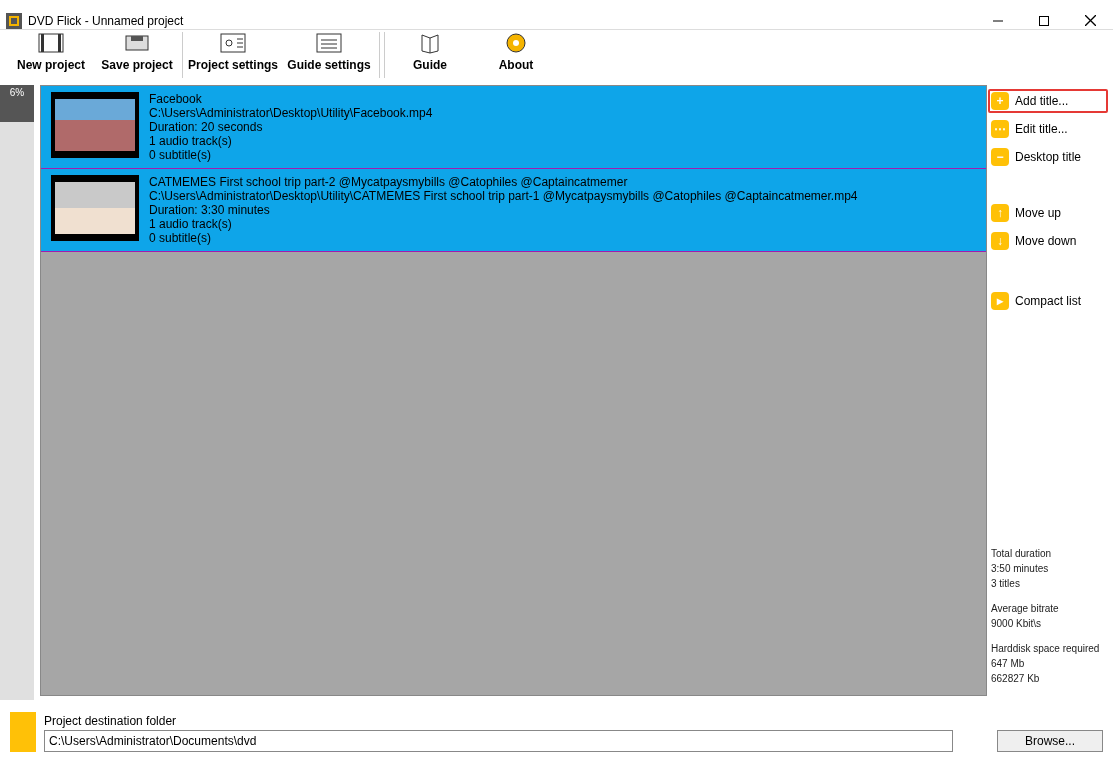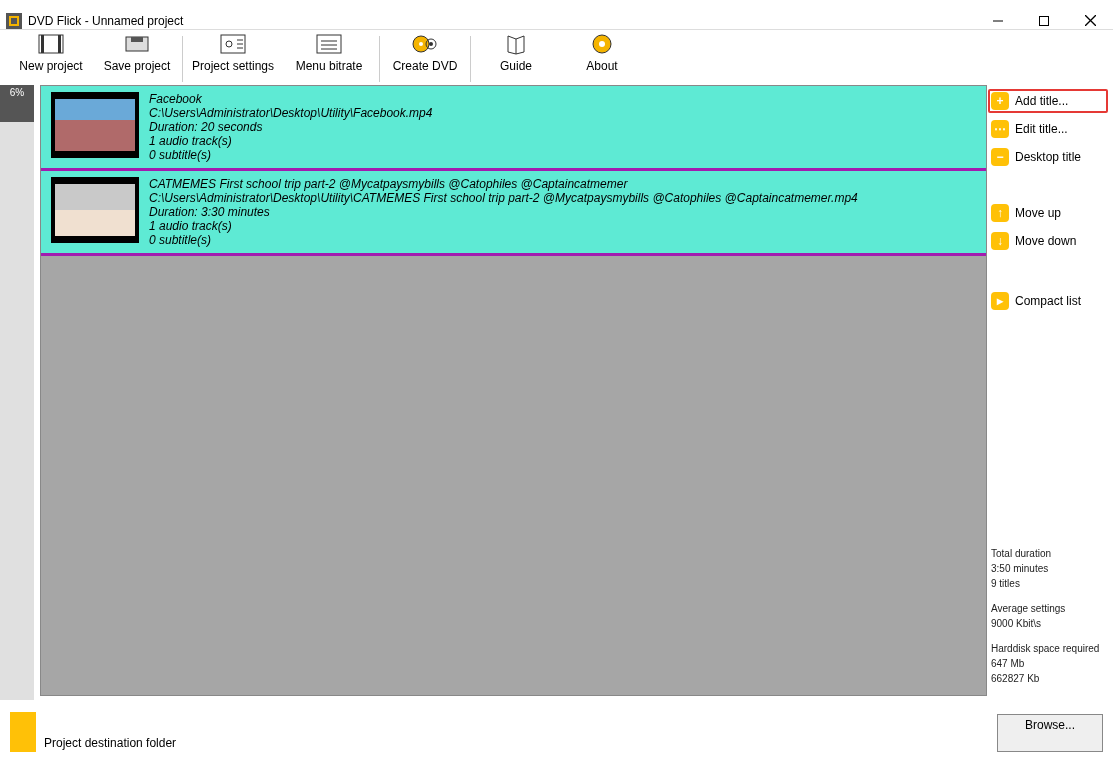--- a/index.html
+++ b/index.html
@@ -4,51 +4,51 @@
 <style>
   * { box-sizing: border-box; font-family: "Segoe UI", Tahoma, sans-serif; }
   body { margin:0; background:#fff; width:1113px; height:759px; overflow:hidden; font-size:12px; color:#000; }
   .titlebar { height:30px; display:flex; align-items:center; padding:12px 0 0 6px; border-bottom:1px solid #ddd; }
   .titlebar .appicon { width:16px; height:16px; margin-right:6px; background:#555; position:relative; }
   .titlebar .appicon::after { content:""; position:absolute; inset:3px; border:2px solid #f5b400; }
   .titlebar .title { flex:1; font-size:12px; }
   .winbtns { display:flex; }
   .winbtn { width:46px; height:30px; display:flex; align-items:center; justify-content:center; font-size:14px; }
   .winbtn.close { font-size:16px; }
-  .toolbar { height:55px; display:flex; align-items:center; padding:2px 12px 0 8px; }
+  .toolbar { height:55px; display:flex; align-items:flex-start; padding:2px 12px 0 8px;font-weight:bold; }
   .tbtn { display:flex; flex-direction:column; align-items:center; justify-content:flex-start; width:86px; height:52px; font-size:12px; cursor:default; }
   .tbtn.wide { width:96px; }
   .tbtn .ticon { width:30px; height:22px; margin-bottom:4px; display:flex; align-items:center; justify-content:center; }
   .tbtn .tlabel { text-align:center; white-space:nowrap; }
   .tsep { width:1px; height:46px; background:#ccc; margin:0 2px; }
 
   .mainrow { display:flex; height:615px; }
   .usagebar { width:34px; background:#e0e0e0; position:relative; }
   .usagefill { position:absolute; left:0; right:0; top:0; height:6%; background:#555; color:#fff; font-size:10px; text-align:center; padding-top:2px; }
   .titlesarea { flex:1; background:#a6a6a6; border:1px solid #888; margin:0 4px 4px 6px; position:relative; overflow:hidden; }
-  .titleitem { background:#5eead4; display:flex; padding:6px 10px; border-bottom:3px solid #a21caf;font-style:italic; }
+  .titleitem { background:#0ea5e9; display:flex; padding:6px 10px; border-bottom:1px solid #a21caf; }
   .thumb { width:88px; height:66px; background:#000; margin-right:10px; display:flex; align-items:center; justify-content:center; flex-shrink:0; }
   .thumb-inner { width:80px; height:52px; }
   .t1 { background:linear-gradient(180deg,#6aa9d8 40%,#b06a6a 40%); }
   .t2 { background:linear-gradient(180deg,#c9c9c9 50%,#f0e0d0 50%); }
   .titletext div { line-height:14px; }
   .sidepanel { width:122px; padding:4px 8px 4px 0; display:flex; flex-direction:column; }
   .sbtn { display:flex; align-items:center; height:24px; margin-bottom:4px; cursor:default; }
   .sbtn .sicon { width:18px; height:18px; border-radius:4px; background:#ffc107; margin-right:6px; display:flex; align-items:center; justify-content:center; color:#fff; font-weight:bold; font-size:12px; flex-shrink:0; }
   .sbtn .slabel { flex:1; text-align:left; font-size:12px; white-space:nowrap; }
   .sbtn.highlighted { border:2px solid #e53935; border-radius:2px; padding:1px; margin-left:-3px; margin-right:-3px; }
   .sgap { height:28px; }
   .sgap2 { height:32px; }
   .stats { margin-top:auto; font-size:10px; color:#222; line-height:15px; }
   .stats .block { margin-bottom:10px; }
   .bottomrow { height:58px; padding:0 10px 6px 44px; display:flex; align-items:flex-end; }
   .destblock { flex:1; margin-right:12px; }
   .destlabel { font-size:12px; margin-bottom:2px; }
   .destinput { width:100%; height:22px; border:1px solid #888; padding:2px 4px; font-size:12px; }
-  .browsebtn { width:106px; height:38px; border:1px solid #888; background:#efefef; font-size:12px; text-align:center; line-height:20px; margin-bottom:0; }
+  .browsebtn { width:106px; height:22px; border:1px solid #888; background:#efefef; font-size:12px; text-align:center; line-height:20px; margin-bottom:0; }
   .progressstub { position:absolute; left:10px; bottom:6px; width:26px; height:40px; background:#ffc107; }
   svg { display:block; }
 </style>
 </head>
 <body>
 
 <div class="titlebar">
   <div class="appicon"></div>
   <div class="title">DVD Flick - Unnamed project</div>
   <div class="winbtns">
@@ -106,34 +106,23 @@
   </div>
   <div class="tbtn wide">
     <div class="ticon">
       <svg width="28" height="22">
           <rect x="2" y="2" width="24" height="18" fill="#fff" stroke="#333"></rect>
           <line x1="6" y1="8" x2="22" y2="8" stroke="#333"></line>
           <line x1="6" y1="12" x2="22" y2="12" stroke="#333"></line>
           <line x1="6" y1="16" x2="22" y2="16" stroke="#333"></line>
         </svg>
     </div>
-    <div class="tlabel">Menu bitrate</div>
+    <div class="tlabel">Guide settings</div>
   </div>
   <div class="tsep"></div>
-  <div class="tbtn">
-    <div class="ticon">
-      <svg width="26" height="22">
-          <circle cx="9" cy="11" r="8" fill="#f5b400" stroke="#333"></circle>
-          <circle cx="9" cy="11" r="2" fill="#fff"></circle>
-          <circle cx="19" cy="11" r="5" fill="none" stroke="#333"></circle>
-          <circle cx="19" cy="11" r="2" fill="#333"></circle>
-        </svg>
-    </div>
-    <div class="tlabel">Create DVD</div>
-  </div>
   <div class="tsep"></div>
   <div class="tbtn">
     <div class="ticon">
       <svg width="24" height="22">
           <path d="M4 3 L12 6 L20 3 L20 19 L12 21 L4 19 Z" fill="#fff" stroke="#333"></path>
           <line x1="12" y1="6" x2="12" y2="21" stroke="#333"></line>
         </svg>
     </div>
     <div class="tlabel">Guide</div>
   </div>
@@ -164,21 +153,21 @@
         <div>1 audio track(s)</div>
         <div>0 subtitle(s)</div>
       </div>
     </div>
     <div class="titleitem">
       <div class="thumb">
           <div class="thumb-inner t2"></div>
         </div>
       <div class="titletext">
         <div>CATMEMES  First school trip part-2 @Mycatpaysmybills  @Catophiles  @Captaincatmemer</div>
-        <div>C:\Users\Administrator\Desktop\Utility\CATMEMES  First school trip part-2 @Mycatpaysmybills  @Catophiles  @Captaincatmemer.mp4</div>
+        <div>C:\Users\Administrator\Desktop\Utility\CATMEMES  First school trip part-1 @Mycatpaysmybills  @Catophiles  @Captaincatmemer.mp4</div>
         <div>Duration: 3:30 minutes</div>
         <div>1 audio track(s)</div>
         <div>0 subtitle(s)</div>
       </div>
     </div>
   </div>
   <div class="sidepanel">
     <div class="sbtn highlighted">
       <div class="sicon">+</div>
       <div class="slabel">Add title...</div>
@@ -203,34 +192,35 @@
     <div class="sgap2"></div>
     <div class="sbtn">
       <div class="sicon">▸</div>
       <div class="slabel">Compact list</div>
     </div>
 
     <div class="stats">
       <div class="block">
         <div>Total duration</div>
         <div>3:50 minutes</div>
-        <div>9 titles</div>
+        <div>3 titles</div>
       </div>
       <div class="block">
-        <div>Average settings</div>
+        <div>Average bitrate</div>
         <div>9000 Kbit\s</div>
       </div>
       <div class="block">
         <div>Harddisk space required</div>
         <div>647 Mb</div>
         <div>662827 Kb</div>
       </div>
     </div>
   </div>
 </div>
 
 <div class="bottomrow" style="position:relative;gap:32px;">
   <div class="progressstub"></div>
   <div class="destblock">
     <div class="destlabel">Project destination folder</div>
+    <input class="destinput" value="C:\Users\Administrator\Documents\dvd" style="">
   </div>
   <div class="browsebtn">Browse...</div>
 </div>
 
 </body></html>

